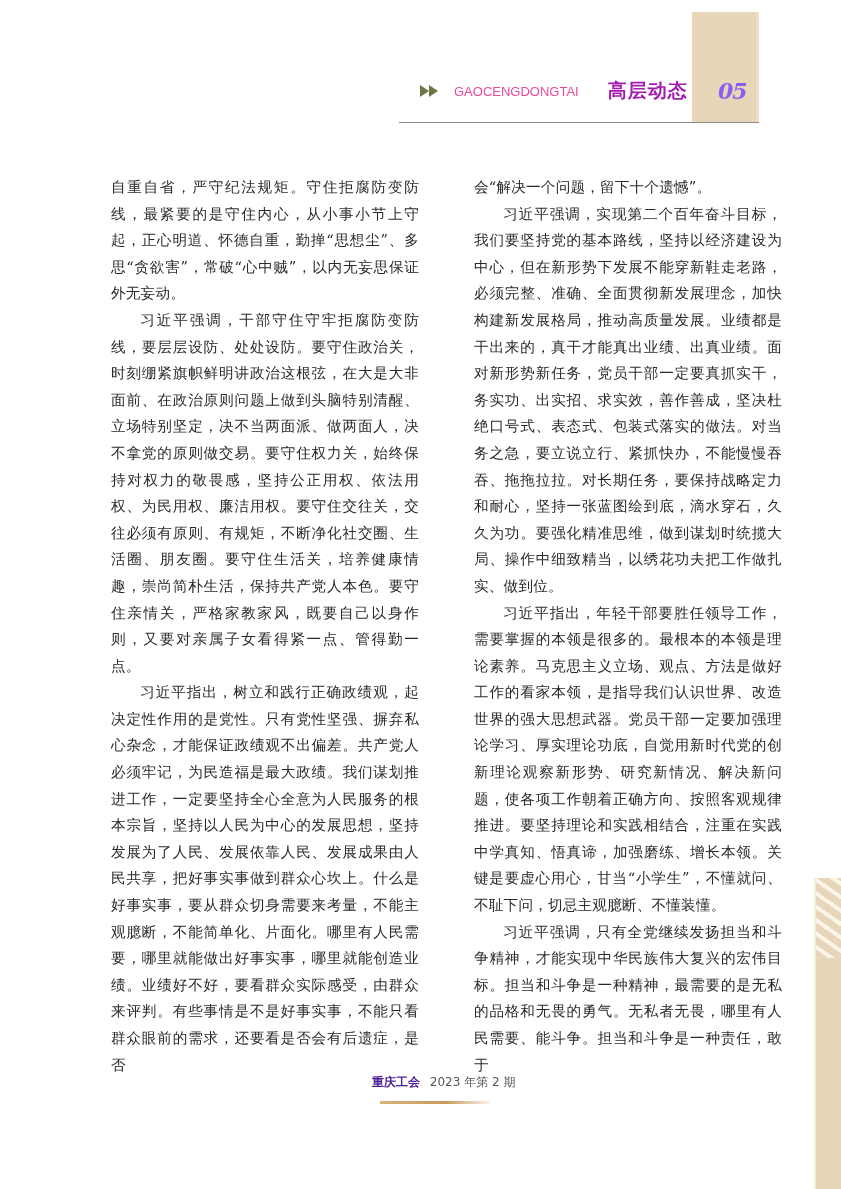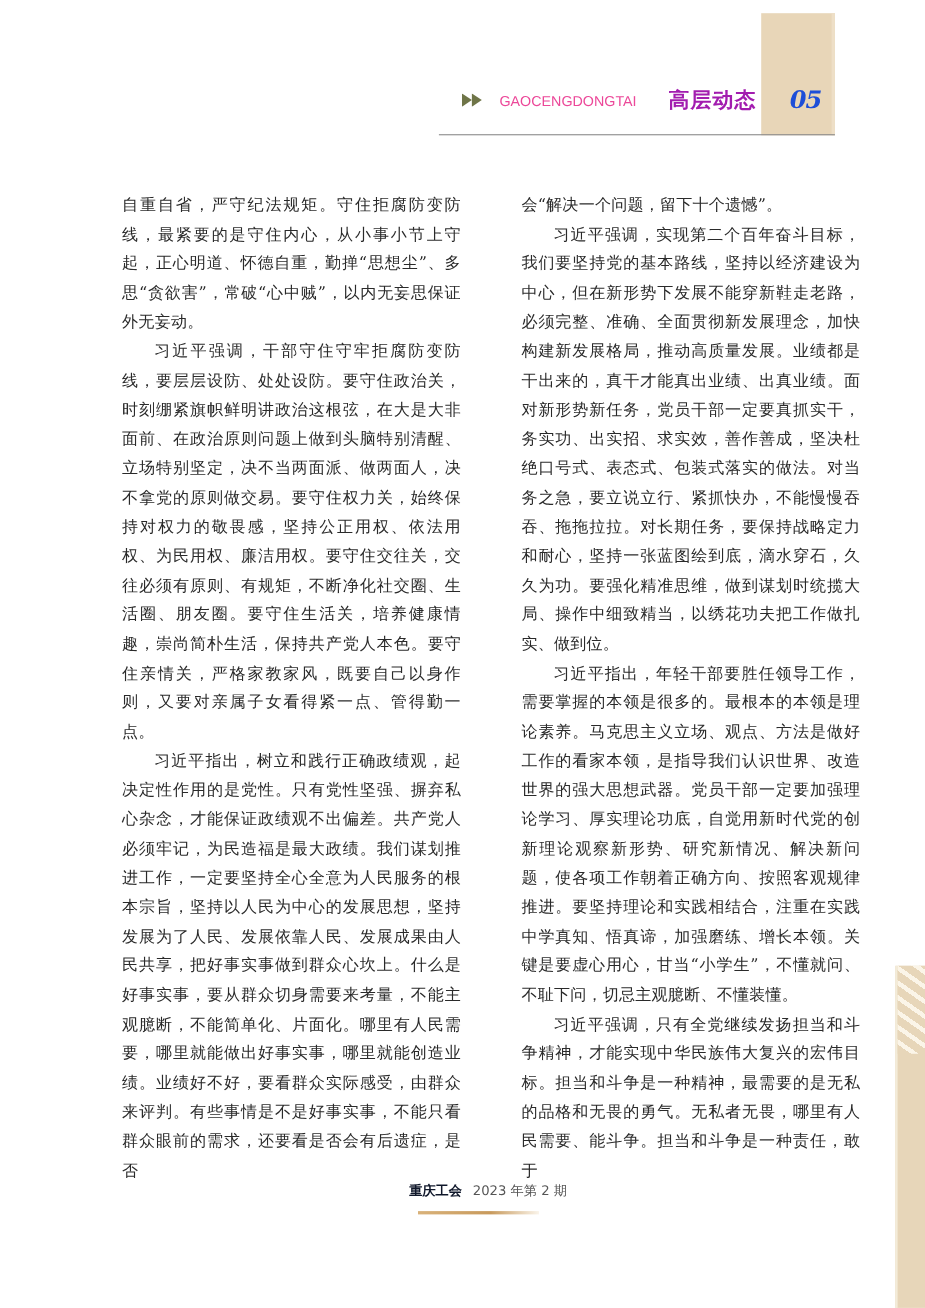--- a/index.html
+++ b/index.html
@@ -27,37 +27,37 @@
     font-family: "Liberation Sans", sans-serif; font-size: 13px; color: #ec4899;
     letter-spacing: 0px; margin-right: 29px;
   }
   .header-cn {
     font-family: "DejaVu Sans", sans-serif; font-weight: bold; font-size: 19px;
     color: #a21caf; letter-spacing: 1px;
   }
   .page-num {
     position: absolute; left: 718px; top: 78px;
     font-family: "DejaVu Serif", serif; font-weight: bold; font-style: italic;
-    font-size: 22px; color: #1d4ed8; letter-spacing: -1px;
+    font-size: 22px; color: #8b5cf6; letter-spacing: -1px;
   }
   .col {
     position: absolute; top: 174px; width: 308px;
     font-size: 14.6px; line-height: 26.6px; text-align: justify;
     letter-spacing: 0.2px;
   }
   .col.left { left: 111px; }
   .col.right { left: 442px; margin-left: 32px; }
   .col p { margin: 0; }
   .col p.indent { text-indent: 2em; }
   .footer {
     position: absolute; top: 1074px; left: 372px;
     font-size: 12px; color: #555;
     font-family: "DejaVu Sans", sans-serif;
   }
-  .footer .mag { font-weight: bold; color: #0f172a; font-family: Liberation Mono, monospace; margin-right: 6px; }
+  .footer .mag { font-weight: bold; color: #4c1d95; font-family: Liberation Mono, monospace; margin-right: 6px; }
   .footer-rule {
     position: absolute; top: 1101px; left: 380px; width: 110px; height: 3px;
     background: linear-gradient(90deg, #d9b27a, #c89a5c 60%, rgba(230,200,150,0.2));
   }
   .stripe-block {
     position: absolute; left: 814px; top: 878px; width: 27px; height: 311px;
     background: #e7d6b9;
     border-left: 2px solid #f3ecd9;
   }
   .stripe-block .stripes {

